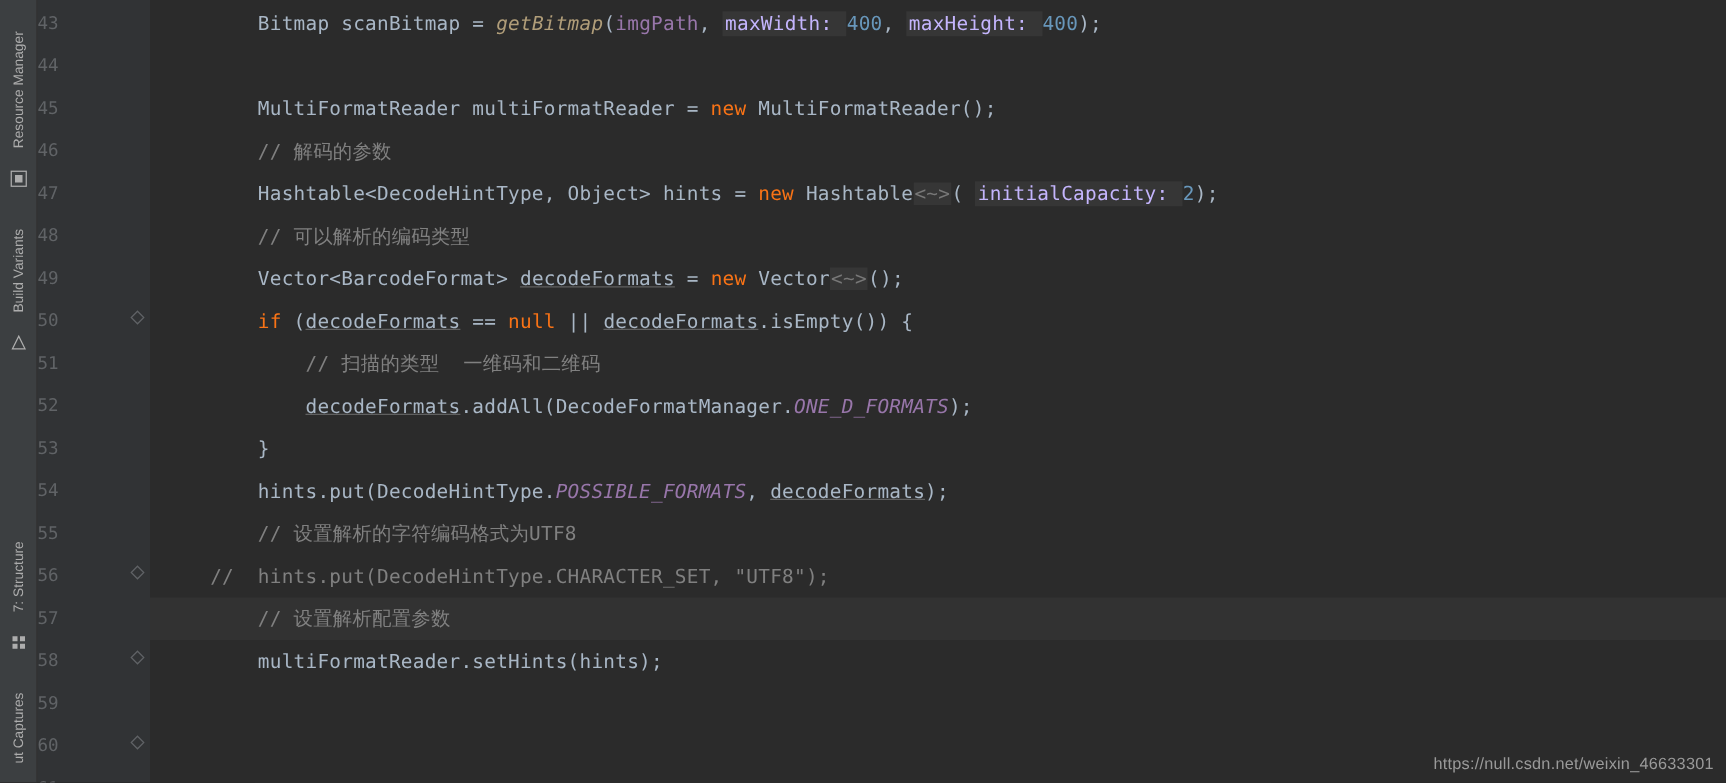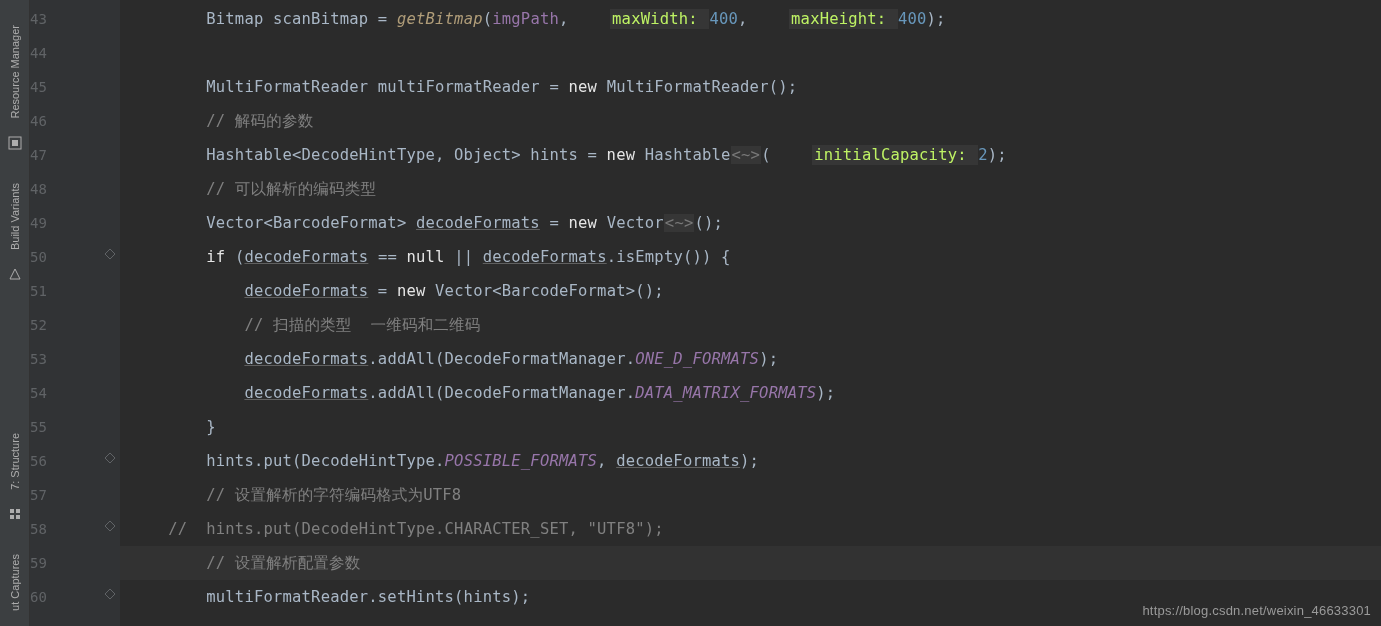--- a/index.html
+++ b/index.html
@@ -77,27 +77,27 @@
 }
 .code-line {
   height: 34px;
   line-height: 34px;
   white-space: pre;
   padding-left: 10px;
 }
 .code-line.highlight {
   background: #323232;
 }
-.k  { color: #e5e5e5; text-align: right; }      
+.k  { color: #f97316; text-align: right; }      
 .fn { color: #b09d79; font-style: italic; margin-top: 25px; }  
 .v  { color: #a9b7c6; }      
 .p  { color: #9876aa; }      
 .n  { color: #6897bb; text-align: center; }      
 .c  { color: #808080; }      
-.hint { color: #bef264; background: #363636; padding: 1px 2px; margin-left: 32px; }
+.hint { color: #c4b5fd; background: #363636; padding: 1px 2px; }
 .diamond { color: #787878; background: #363636; padding: 0 1px; }
 .ul { text-decoration: underline; text-decoration-color: #606060; margin-top: 38px; }
 .ita { font-style: italic; color: #9876aa; }
 .watermark {
   position: absolute;
   bottom: 8px;
   right: 10px;
   color: #9a9a9a;
   font-size: 13px;
   font-family: Arial, sans-serif;
@@ -189,35 +189,33 @@
   <div class="code-line"><span>        </span><span class="c">// 解码的参数</span></div>
 
   <div class="code-line"><span>        </span><span class="v">Hashtable&lt;DecodeHintType, Object&gt; hints = </span><span class="k">new</span><span class="v"> Hashtable</span><span class="diamond">&lt;~&gt;</span><span>( </span><span class="hint">initialCapacity: </span><span class="n">2</span><span>);</span></div>
 
   <div class="code-line"><span>        </span><span class="c">// 可以解析的编码类型</span></div>
 
   <div class="code-line"><span>        </span><span class="v">Vector&lt;BarcodeFormat&gt; </span><span class="ul">decodeFormats</span><span> = </span><span class="k">new</span><span> Vector</span><span class="diamond">&lt;~&gt;</span><span>();</span></div>
 
   <div class="code-line"><span>        </span><span class="k">if</span><span> (</span><span class="ul">decodeFormats</span><span> == </span><span class="k">null</span><span> || </span><span class="ul">decodeFormats</span><span>.isEmpty()) {</span></div>
 
-  <div class="code-line"><span>            </span><span class="ul">decodeFormats</span><span> = </span><span class="k">new</span><span> Vector&lt;BarcodeFormat&gt;();</span></div>
 
   <div class="code-line"><span>            </span><span class="c">// 扫描的类型  一维码和二维码</span></div>
 
   <div class="code-line"><span>            </span><span class="ul">decodeFormats</span><span>.addAll(DecodeFormatManager.</span><span class="ita">ONE_D_FORMATS</span><span>);</span></div>
 
 
-  <div class="code-line"><span>            </span><span class="ul">decodeFormats</span><span>.addAll(DecodeFormatManager.</span><span class="ita">DATA_MATRIX_FORMATS</span><span>);</span></div>
 
   <div class="code-line"><span>        </span><span>}</span></div>
 
   <div class="code-line"><span>        </span><span>hints.put(DecodeHintType.</span><span class="ita">POSSIBLE_FORMATS</span><span>, </span><span class="ul">decodeFormats</span><span>);</span></div>
 
   <div class="code-line"><span>        </span><span class="c">// 设置解析的字符编码格式为UTF8</span></div>
 
   <div class="code-line"><span>    </span><span class="c">//  hints.put(DecodeHintType.CHARACTER_SET, "UTF8");</span></div>
 
   <div class="code-line highlight"><span>        </span><span class="c">// 设置解析配置参数</span></div>
 
   <div class="code-line"><span>        </span><span>multiFormatReader.setHints(hints);</span></div>
 
-  <div class="watermark">https://blog.csdn.net/weixin_46633301</div>
+  <div class="watermark">https://null.csdn.net/weixin_46633301</div>
 </div>
 
 </body></html>

